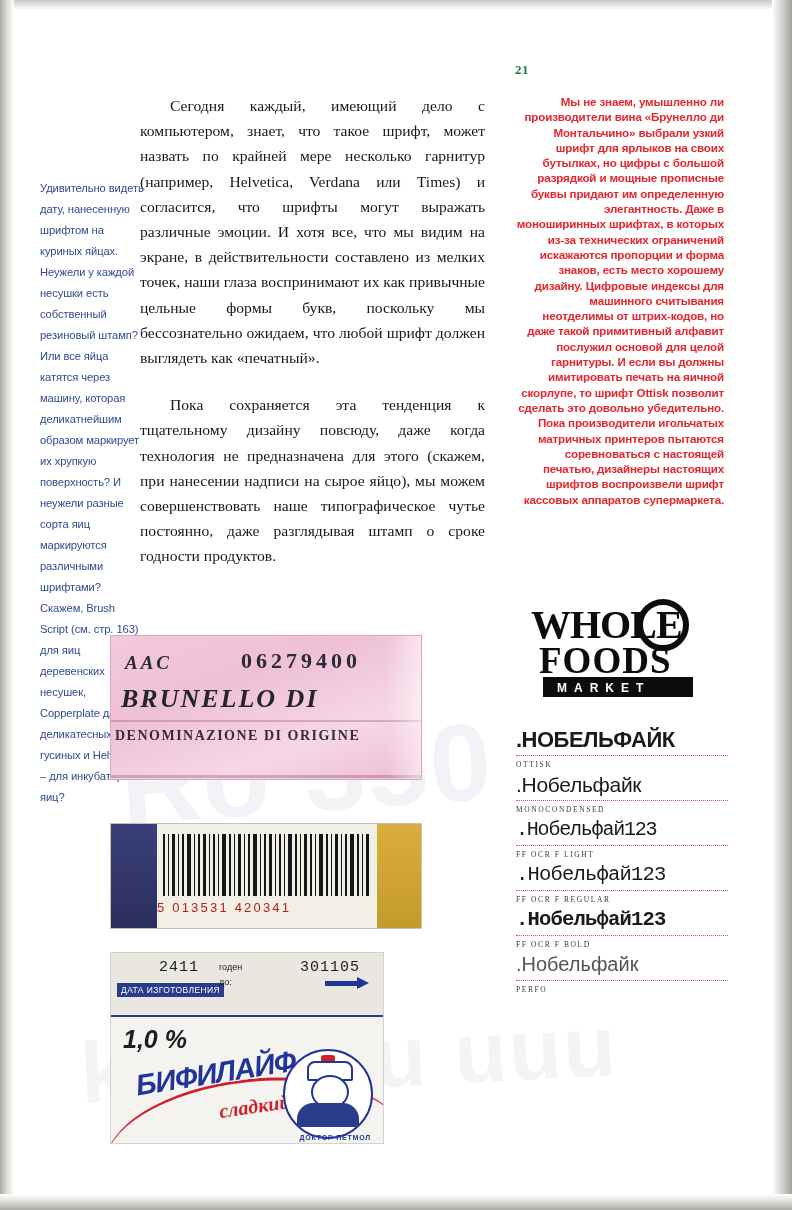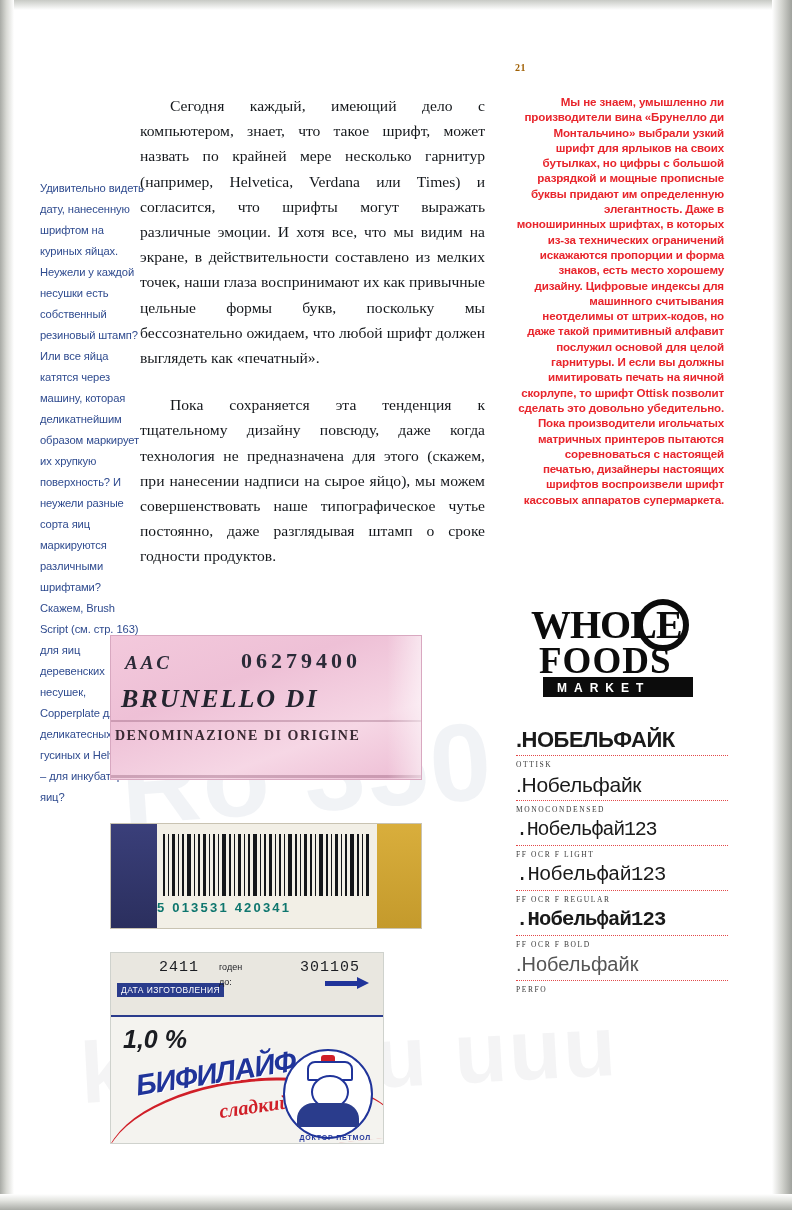--- a/index.html
+++ b/index.html
@@ -44,23 +44,23 @@
     position: absolute;
     left: 0; top: 0;
     width: 792px; height: 10px;
     background: linear-gradient(to bottom, #c8cac5 0%, #ffffff 100%);
   }
 
   .folio {
     position: absolute;
     left: 515px; top: 62px;
     font-family: "Liberation Serif", serif;
-    font-size: 10px;
+    font-size: 13px;
     font-weight: bold;
-    color: #a16207;
+    color: #15803d;
     letter-spacing: 0.5px;
   }
 
   
   .body-col {
     position: absolute;
     left: 140px;
     top: 93px;
     width: 345px;
     font-family: "Liberation Serif", serif;
@@ -169,21 +169,21 @@
   }
   .barcode .bars {
     position: absolute; left: 52px; top: 10px; width: 206px; height: 62px;
   }
   .barcode .bars i {
     position: absolute; top: 0; height: 62px; background: #14161a; display:block;
   }
   .barcode .bc-num {
     position: absolute; left: 46px; top: 76px; width: 180px;
     font-family: "Liberation Sans", sans-serif;
-    font-size: 13px; letter-spacing: 2.2px; color: #0f766e; font-weight: bold;
+    font-size: 13px; letter-spacing: 2.2px; color: #b91c1c; font-weight: normal;
   }
 
   
   .milk {
     left: 110px; top: 952px;
     width: 272px; height: 190px;
     background: #f4f3ef;
     border: 1px solid #cfd2cd;
   }
   .milk .m-top {

